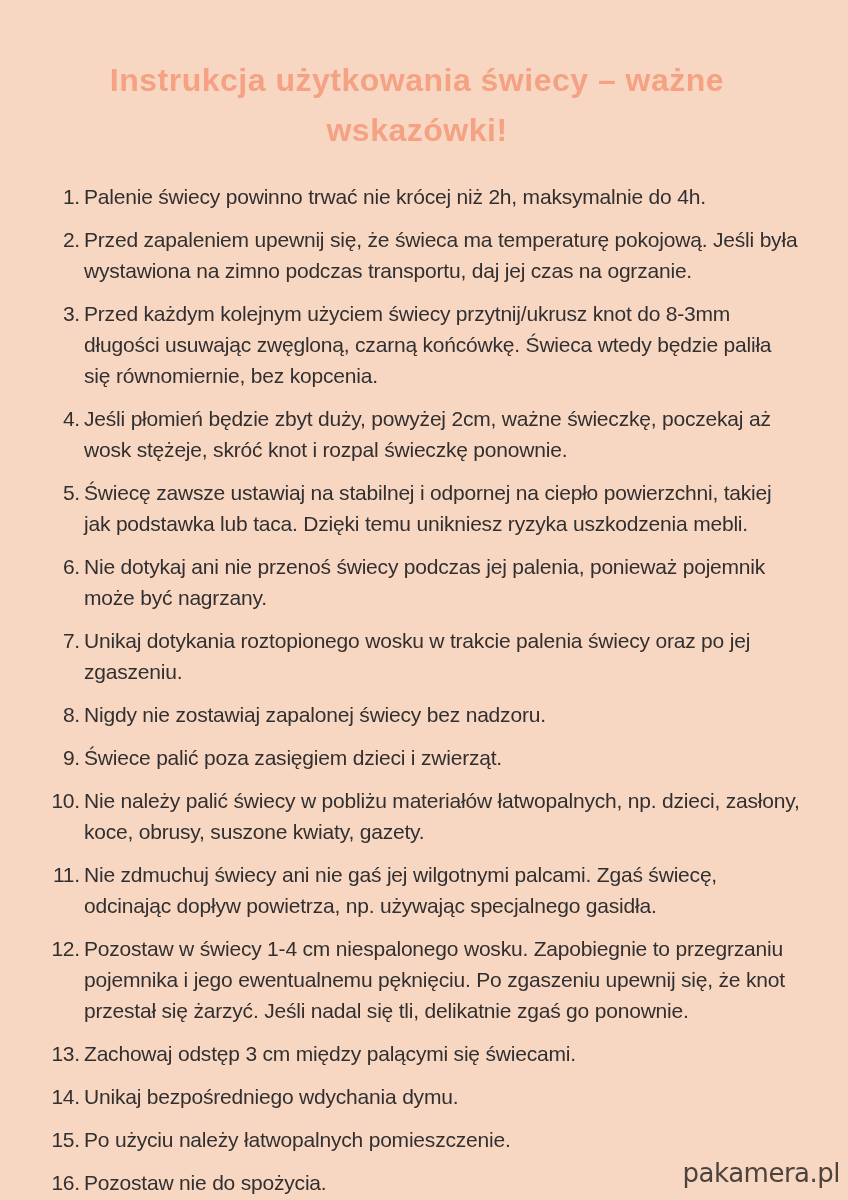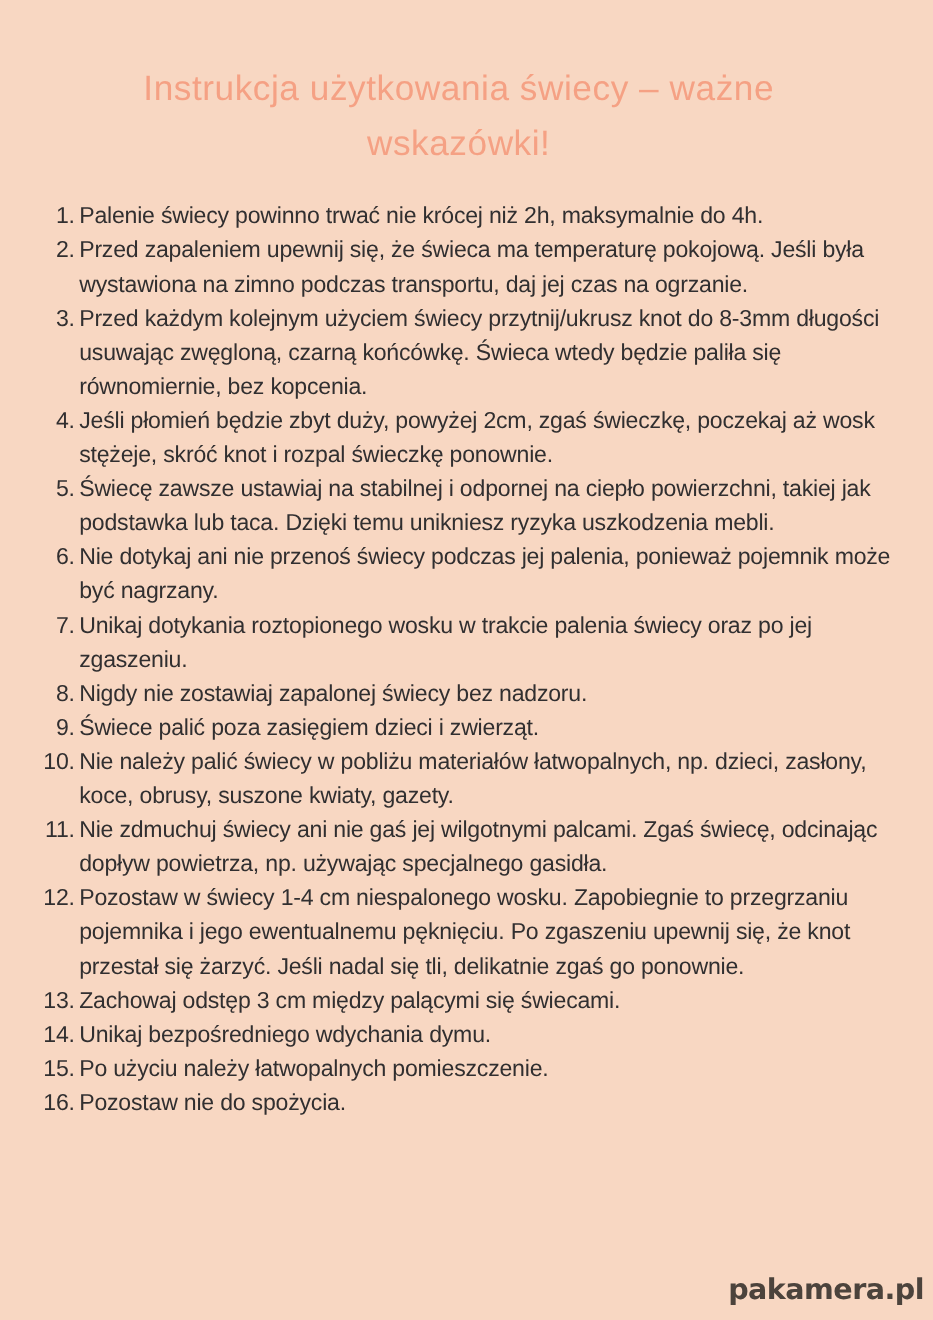--- a/index.html
+++ b/index.html
@@ -22,68 +22,68 @@
     padding: 56px 36px 0 22px;
     position: relative;
   }
   h1.title {
     margin: 0 auto 26px auto;
     max-width: 680px;
     text-align: center;
     color: #f5a184;
     font-size: 32px;
     line-height: 1.55;
-    font-weight: 400;
+    font-weight: 700;
     letter-spacing: 0.5px;
   }
   ol.instructions {
     counter-reset: item;
     list-style: none;
     margin: 0;
     padding: 0 0 0 50px;
     font-size: 21px;
     line-height: 31px;
     letter-spacing: -0.2px;
   }
   ol.instructions li {
     counter-increment: item;
     position: relative;
-    margin: 0;
+    margin: 12px;
   }
   ol.instructions li::before {
     content: counter(item) ".";
     position: absolute;
     left: -50px;
     top: 0;
     width: 46px;
     text-align: right;
     color: #312f30;
   }
   .watermark {
     position: absolute;
     right: 8px;
     bottom: 12px;
     font-size: 26px;
-    font-weight: 700;
+    font-weight: 400;
     letter-spacing: -0.5px;
     color: #4c433c;
     font-family: "DejaVu Sans", sans-serif;
   }
 </style>
 </head>
 <body>
 
 <div class="page">
   <h1 class="title">Instrukcja użytkowania świecy – ważne wskazówki!</h1>
 
   <ol class="instructions">
     <li>Palenie świecy powinno trwać nie krócej niż 2h, maksymalnie do 4h.</li>
     <li>Przed zapaleniem upewnij się, że świeca ma temperaturę pokojową. Jeśli była wystawiona na zimno podczas transportu, daj jej czas na ogrzanie.</li>
     <li>Przed każdym kolejnym użyciem świecy przytnij/ukrusz knot do 8-3mm długości usuwając zwęgloną, czarną końcówkę. Świeca wtedy będzie paliła się równomiernie, bez kopcenia.</li>
-    <li>Jeśli płomień będzie zbyt duży, powyżej 2cm, zgaś świeczkę, poczekaj aż wosk stężeje, skróć knot i rozpal świeczkę ponownie.</li>
+    <li>Jeśli płomień będzie zbyt duży, powyżej 2cm, ważne świeczkę, poczekaj aż wosk stężeje, skróć knot i rozpal świeczkę ponownie.</li>
     <li>Świecę zawsze ustawiaj na stabilnej i odpornej na ciepło powierzchni, takiej jak podstawka lub taca. Dzięki temu unikniesz ryzyka uszkodzenia mebli.</li>
     <li>Nie dotykaj ani nie przenoś świecy podczas jej palenia, ponieważ pojemnik może być nagrzany.</li>
     <li>Unikaj dotykania roztopionego wosku w trakcie palenia świecy oraz po jej zgaszeniu.</li>
     <li>Nigdy nie zostawiaj zapalonej świecy bez nadzoru.</li>
     <li>Świece palić poza zasięgiem dzieci i zwierząt.</li>
     <li>Nie należy palić świecy w pobliżu materiałów łatwopalnych, np. dzieci, zasłony, koce, obrusy, suszone kwiaty, gazety.</li>
     <li>Nie zdmuchuj świecy ani nie gaś jej wilgotnymi palcami. Zgaś świecę, odcinając dopływ powietrza, np. używając specjalnego gasidła.</li>
     <li>Pozostaw w świecy 1-4 cm niespalonego wosku. Zapobiegnie to przegrzaniu pojemnika i jego ewentualnemu pęknięciu. Po zgaszeniu upewnij się, że knot przestał się żarzyć. Jeśli nadal się tli, delikatnie zgaś go ponownie.</li>
     <li>Zachowaj odstęp 3 cm między palącymi się świecami.</li>
     <li>Unikaj bezpośredniego wdychania dymu.</li>

